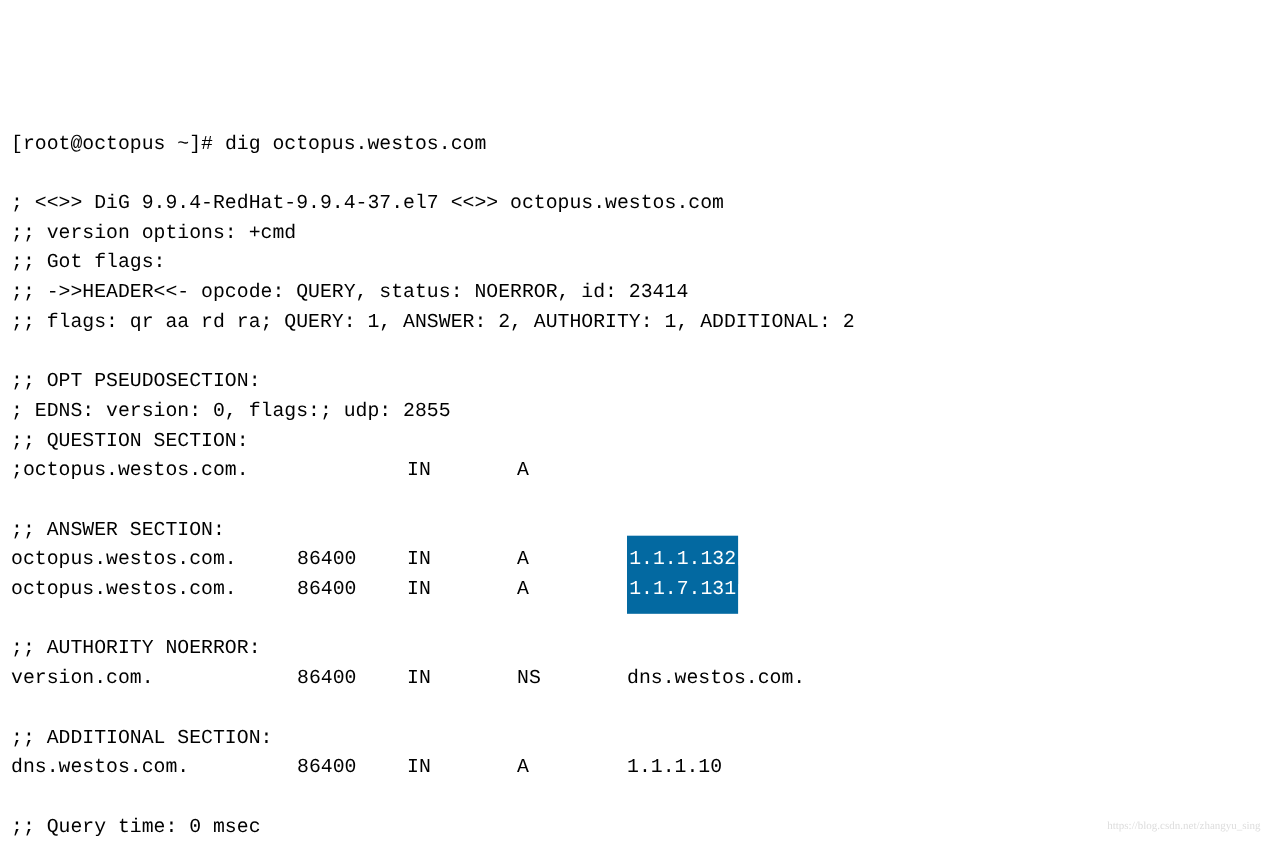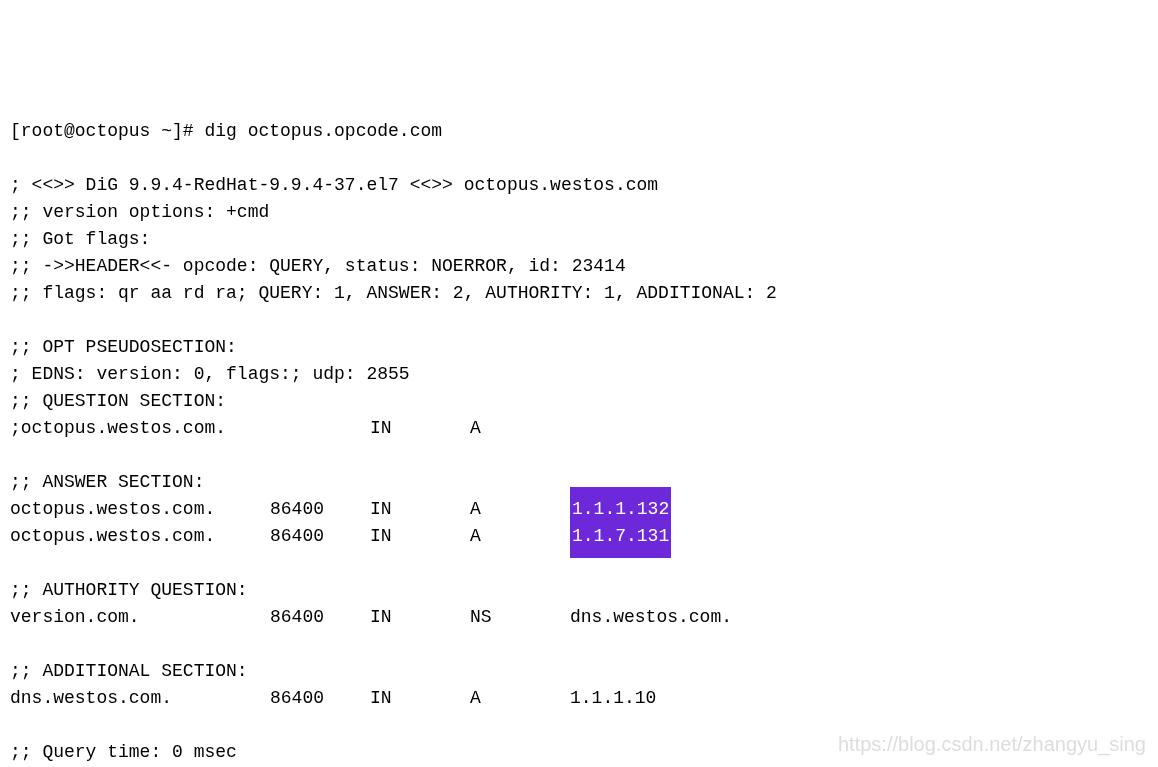--- a/index.html
+++ b/index.html
@@ -16,60 +16,60 @@
       padding: 10px;
       white-space: pre;
       width: 1158px;
       height: 767px;
       position: relative;
     }
     .terminal {
       font-family: inherit;
     }
     .highlight {
-      background: #6d28d9;
+      background: #0369a1;
       color: #ffffff;
       padding: 12px 2px;
       text-align: center;
     }
     .watermark {
       position: absolute;
       bottom: 8px;
       right: 12px;
       color: #dddddd;
-      font-size: 20px;
-      font-family: Liberation Sans, sans-serif;
+      font-size: 10px;
+      font-family: Liberation Serif, serif;
     }
     .tab-col {
       display: inline-block;
     }
   </style>
 </head>
 <body>
 
 
 
-<div class="terminal"><span>[root@octopus ~]# </span><span>dig octopus.opcode.com</span>
+<div class="terminal"><span>[root@octopus ~]# </span><span>dig octopus.westos.com</span>
 <span></span>
 <span>; &lt;&lt;&gt;&gt; DiG 9.9.4-RedHat-9.9.4-37.el7 &lt;&lt;&gt;&gt; octopus.westos.com</span>
 <span>;; version options: +cmd</span>
 <span>;; Got flags:</span>
 <span>;; -&gt;&gt;HEADER&lt;&lt;- opcode: QUERY, status: NOERROR, id: 23414</span>
 <span>;; flags: qr aa rd ra; QUERY: 1, ANSWER: 2, AUTHORITY: 1, ADDITIONAL: 2</span>
 <span></span>
 <span>;; OPT PSEUDOSECTION:</span>
 <span>; EDNS: version: 0, flags:; udp: 2855</span>
 <span>;; QUESTION SECTION:</span>
 <span class="tab-col" style="width:360px">;octopus.westos.com.</span><span class="tab-col" style="width:100px">IN</span><span>A</span>
 <span></span>
 <span>;; ANSWER SECTION:</span>
 <span class="tab-col" style="width:260px">octopus.westos.com.</span><span class="tab-col" style="width:100px">86400</span><span class="tab-col" style="width:100px">IN</span><span class="tab-col" style="width:100px">A</span><span class="highlight">1.1.1.132</span>
 <span class="tab-col" style="width:260px">octopus.westos.com.</span><span class="tab-col" style="width:100px">86400</span><span class="tab-col" style="width:100px">IN</span><span class="tab-col" style="width:100px">A</span><span class="highlight">1.1.7.131</span>
 <span></span>
-<span>;; AUTHORITY QUESTION:</span>
+<span>;; AUTHORITY NOERROR:</span>
 <span class="tab-col" style="width:260px">version.com.</span><span class="tab-col" style="width:100px">86400</span><span class="tab-col" style="width:100px">IN</span><span class="tab-col" style="width:100px">NS</span><span>dns.westos.com.</span>
 <span></span>
 <span>;; ADDITIONAL SECTION:</span>
 <span class="tab-col" style="width:260px">dns.westos.com.</span><span class="tab-col" style="width:100px">86400</span><span class="tab-col" style="width:100px">IN</span><span class="tab-col" style="width:100px">A</span><span>1.1.1.10</span>
 <span></span>
 <span>;; Query time: 0 msec</span>
 
 
 </div>
 

